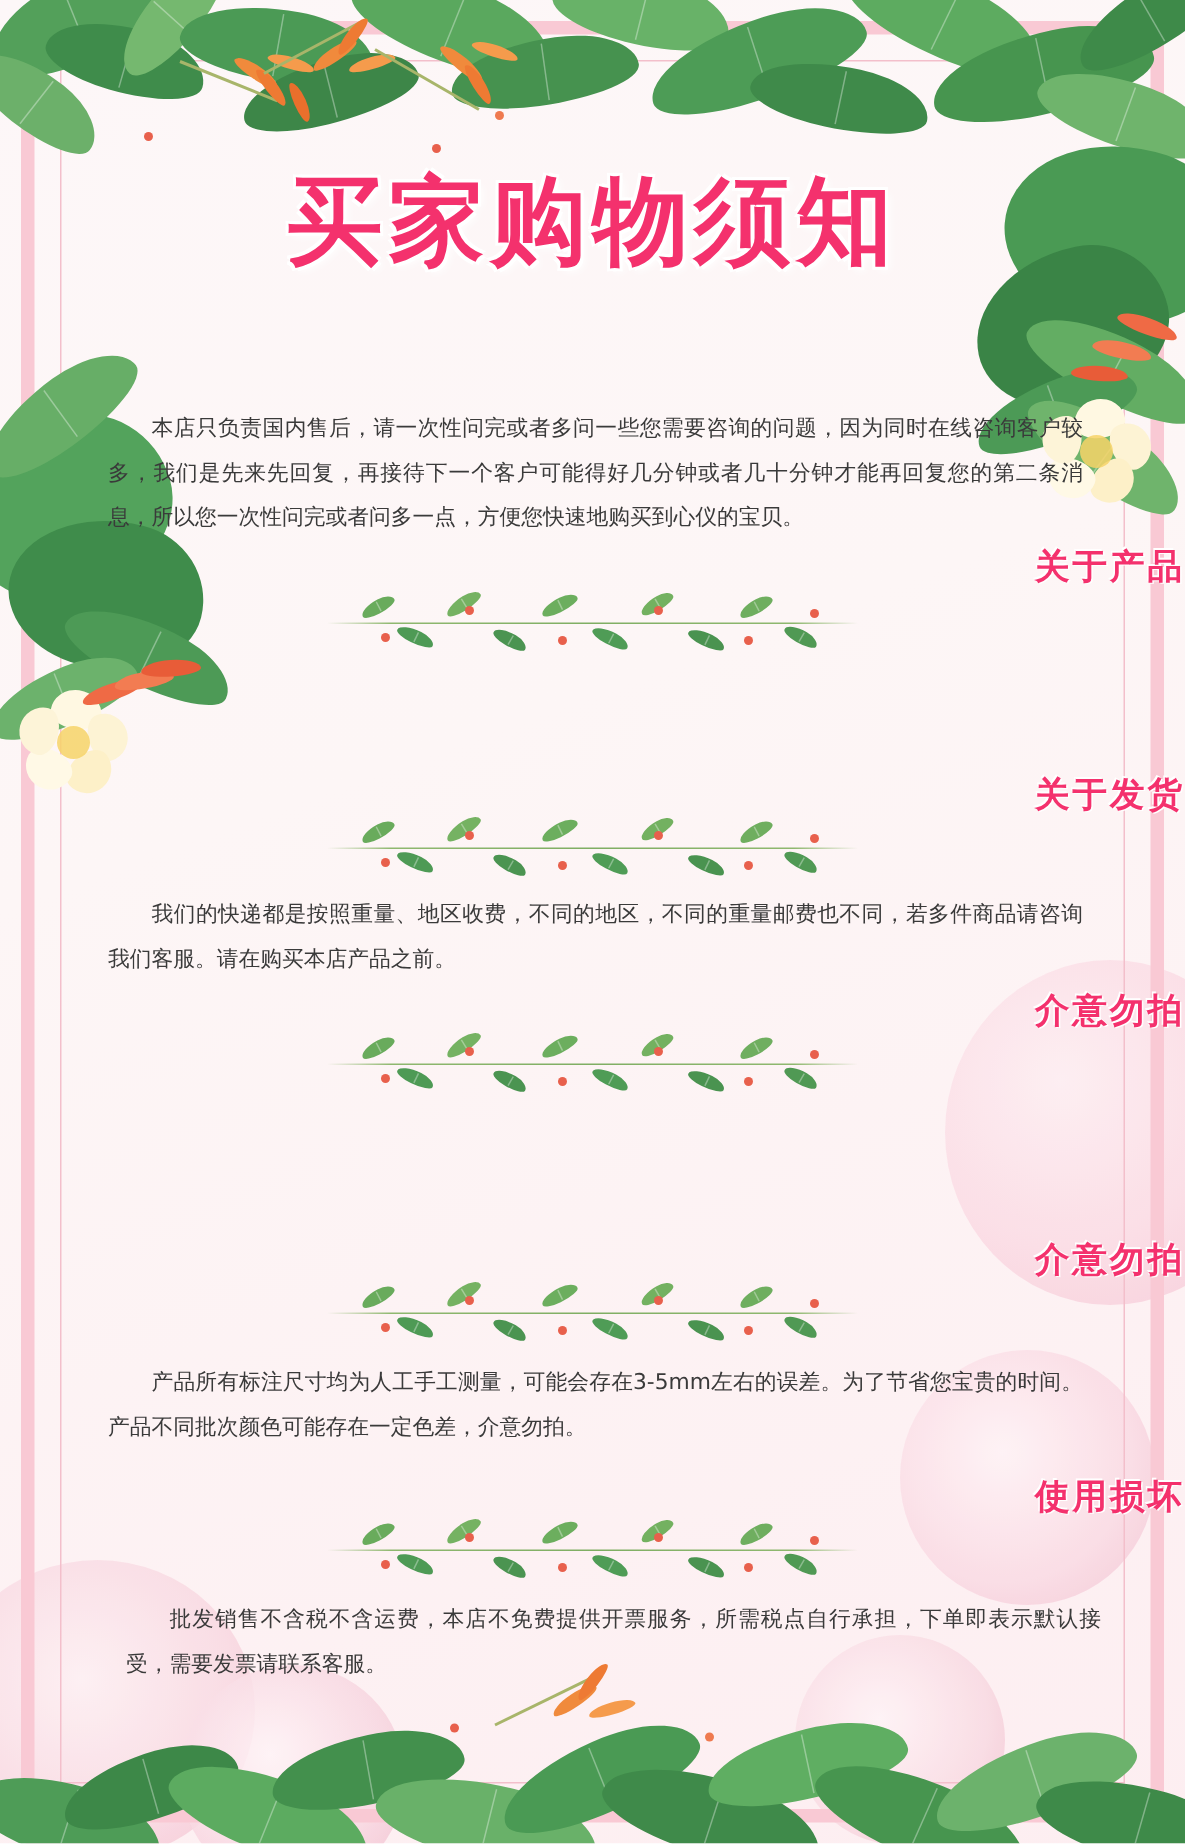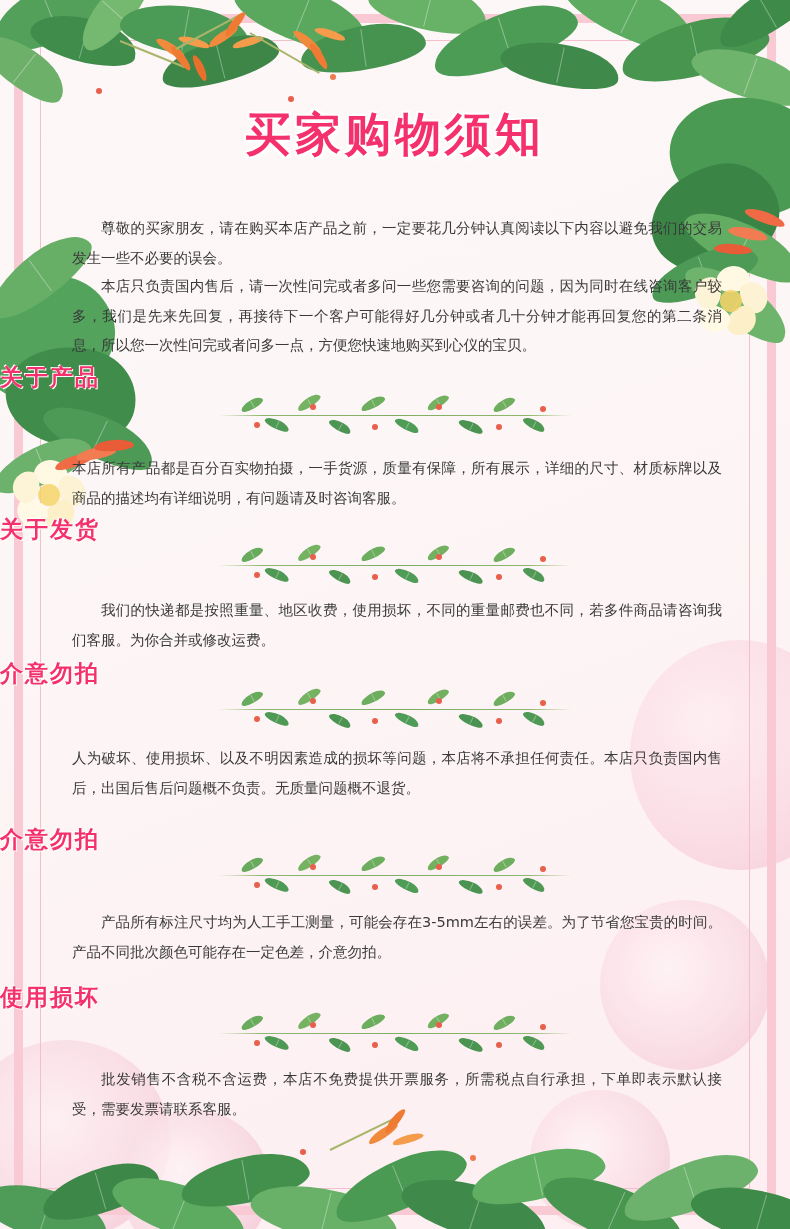--- a/index.html
+++ b/index.html
@@ -96,42 +96,42 @@
     height: 1229px;
     z-index: 40;
   }
   .title {
     position: absolute;
     left: 0;
     top: 104px;
     width: 790px;
     text-align: center;
     font-family: "DejaVu Sans", sans-serif;
-    font-size: 46px;
+    font-size: 64px;
     font-weight: bold;
     letter-spacing: 4px;
     color: #f4316d;
     text-shadow: 2px 2px 0 #ffffff, -2px -2px 0 #ffffff, 2px -2px 0 #ffffff, -2px 2px 0 #ffffff, 3px 3px 6px rgba(255,255,255,.9);
   }
   .para-block {
     position: absolute;
     font-size: 14.5px;
     line-height: 2.05;
     color: #3a3a3a;
     text-align: justify;
     font-family: "DejaVu Sans", sans-serif;
   }
   .indent {
     text-indent: 2em;
   }
   .section-head {
     position: absolute;
     width: 790px;
     left: 0;
-    text-align: left;
+    text-align: right;
     font-family: "DejaVu Sans", sans-serif;
     font-size: 23px;
     font-weight: bold;
     color: #f4316d;
     letter-spacing: 2px;
     text-shadow: 1px 1px 0 #fff, -1px -1px 0 #fff;
   }
   
   .divider {
     position: absolute;
@@ -268,21 +268,20 @@
       <div class="petal" style="left:62px;top:32px;width:32px;height:8px;background:#f59b4c;transform:rotate(-16deg);"></div>
     </div>
     <div class="berry" style="left:300px;bottom:74px;"></div>
     <div class="berry" style="left:470px;bottom:68px;background:#ef7a4f;"></div>
   </div>
 
   <div class="content">
 
     <div class="title">买家购物须知</div>
 
-    <div class="para-block indent" style="left:72px;top:214px;width:650px;">尊敬的买家朋友，请在购买本店产品之前，一定要花几分钟认真阅读以下内容以避免我们的交易发生一些不必要的误会。</div>
 
     <div class="para-block indent" style="left:72px;top:272px;width:650px;">本店只负责国内售后，请一次性问完或者多问一些您需要咨询的问题，因为同时在线咨询客户较多，我们是先来先回复，再接待下一个客户可能得好几分钟或者几十分钟才能再回复您的第二条消息，所以您一次性问完或者问多一点，方便您快速地购买到心仪的宝贝。</div>
 
     <div class="section-head" style="top:362px;">关于产品</div>
     <div class="divider" style="top:392px;">
       <div class="axis"></div>
       <div class="leaf" style="left:30px;top:8px;width:24px;height:9px;background:#69ab5c;transform:rotate(-28deg);"></div>
       <div class="leaf" style="left:54px;top:28px;width:26px;height:9px;background:#4e9a55;transform:rotate(26deg);"></div>
       <div class="leaf" style="left:86px;top:6px;width:26px;height:9px;background:#75b262;transform:rotate(-32deg);"></div>
       <div class="leaf" style="left:118px;top:30px;width:24px;height:9px;background:#4b9451;transform:rotate(30deg);"></div>
@@ -292,21 +291,20 @@
       <div class="leaf" style="left:248px;top:30px;width:26px;height:9px;background:#4a9350;transform:rotate(26deg);"></div>
       <div class="leaf" style="left:282px;top:8px;width:24px;height:9px;background:#6fae5f;transform:rotate(-28deg);"></div>
       <div class="leaf" style="left:312px;top:28px;width:24px;height:9px;background:#509954;transform:rotate(30deg);"></div>
       <div class="berry" style="left:44px;top:30px;"></div>
       <div class="berry" style="left:100px;top:12px;"></div>
       <div class="berry" style="left:162px;top:32px;"></div>
       <div class="berry" style="left:226px;top:12px;"></div>
       <div class="berry" style="left:286px;top:32px;"></div>
       <div class="berry" style="left:330px;top:14px;"></div>
     </div>
-    <div class="para-block" style="left:72px;top:454px;width:650px;">本店所有产品都是百分百实物拍摄，一手货源，质量有保障，所有展示，详细的尺寸、材质标牌以及商品的描述均有详细说明，有问题请及时咨询客服。</div>
 
     <div class="section-head" style="top:514px;">关于发货</div>
     <div class="divider" style="top:542px;">
       <div class="axis"></div>
       <div class="leaf" style="left:30px;top:8px;width:24px;height:9px;background:#69ab5c;transform:rotate(-28deg);"></div>
       <div class="leaf" style="left:54px;top:28px;width:26px;height:9px;background:#4e9a55;transform:rotate(26deg);"></div>
       <div class="leaf" style="left:86px;top:6px;width:26px;height:9px;background:#75b262;transform:rotate(-32deg);"></div>
       <div class="leaf" style="left:118px;top:30px;width:24px;height:9px;background:#4b9451;transform:rotate(30deg);"></div>
       <div class="leaf" style="left:150px;top:7px;width:26px;height:9px;background:#6cae5e;transform:rotate(-26deg);"></div>
       <div class="leaf" style="left:184px;top:29px;width:26px;height:9px;background:#4f9c56;transform:rotate(28deg);"></div>
@@ -314,21 +312,21 @@
       <div class="leaf" style="left:248px;top:30px;width:26px;height:9px;background:#4a9350;transform:rotate(26deg);"></div>
       <div class="leaf" style="left:282px;top:8px;width:24px;height:9px;background:#6fae5f;transform:rotate(-28deg);"></div>
       <div class="leaf" style="left:312px;top:28px;width:24px;height:9px;background:#509954;transform:rotate(30deg);"></div>
       <div class="berry" style="left:44px;top:30px;"></div>
       <div class="berry" style="left:100px;top:12px;"></div>
       <div class="berry" style="left:162px;top:32px;"></div>
       <div class="berry" style="left:226px;top:12px;"></div>
       <div class="berry" style="left:286px;top:32px;"></div>
       <div class="berry" style="left:330px;top:14px;"></div>
     </div>
-    <div class="para-block indent" style="left:72px;top:596px;width:650px;">我们的快递都是按照重量、地区收费，使用损坏，不同的重量邮费也不同，若多件商品请咨询我们客服。为你合并或修改运费。</div>
+    <div class="para-block indent" style="left:72px;top:596px;width:650px;">我们的快递都是按照重量、地区收费，不同的地区，不同的重量邮费也不同，若多件商品请咨询我们客服。请在购买本店产品之前。</div>
 
     <div class="section-head" style="top:658px;">介意勿拍</div>
     <div class="divider" style="top:686px;">
       <div class="axis"></div>
       <div class="leaf" style="left:30px;top:8px;width:24px;height:9px;background:#69ab5c;transform:rotate(-28deg);"></div>
       <div class="leaf" style="left:54px;top:28px;width:26px;height:9px;background:#4e9a55;transform:rotate(26deg);"></div>
       <div class="leaf" style="left:86px;top:6px;width:26px;height:9px;background:#75b262;transform:rotate(-32deg);"></div>
       <div class="leaf" style="left:118px;top:30px;width:24px;height:9px;background:#4b9451;transform:rotate(30deg);"></div>
       <div class="leaf" style="left:150px;top:7px;width:26px;height:9px;background:#6cae5e;transform:rotate(-26deg);"></div>
       <div class="leaf" style="left:184px;top:29px;width:26px;height:9px;background:#4f9c56;transform:rotate(28deg);"></div>
@@ -336,21 +334,20 @@
       <div class="leaf" style="left:248px;top:30px;width:26px;height:9px;background:#4a9350;transform:rotate(26deg);"></div>
       <div class="leaf" style="left:282px;top:8px;width:24px;height:9px;background:#6fae5f;transform:rotate(-28deg);"></div>
       <div class="leaf" style="left:312px;top:28px;width:24px;height:9px;background:#509954;transform:rotate(30deg);"></div>
       <div class="berry" style="left:44px;top:30px;"></div>
       <div class="berry" style="left:100px;top:12px;"></div>
       <div class="berry" style="left:162px;top:32px;"></div>
       <div class="berry" style="left:226px;top:12px;"></div>
       <div class="berry" style="left:286px;top:32px;"></div>
       <div class="berry" style="left:330px;top:14px;"></div>
     </div>
-    <div class="para-block" style="left:72px;top:744px;width:650px;">人为破坏、使用损坏、以及不明因素造成的损坏等问题，本店将不承担任何责任。本店只负责国内售后，出国后售后问题概不负责。无质量问题概不退货。</div>
 
     <div class="section-head" style="top:824px;">介意勿拍</div>
     <div class="divider" style="top:852px;">
       <div class="axis"></div>
       <div class="leaf" style="left:30px;top:8px;width:24px;height:9px;background:#69ab5c;transform:rotate(-28deg);"></div>
       <div class="leaf" style="left:54px;top:28px;width:26px;height:9px;background:#4e9a55;transform:rotate(26deg);"></div>
       <div class="leaf" style="left:86px;top:6px;width:26px;height:9px;background:#75b262;transform:rotate(-32deg);"></div>
       <div class="leaf" style="left:118px;top:30px;width:24px;height:9px;background:#4b9451;transform:rotate(30deg);"></div>
       <div class="leaf" style="left:150px;top:7px;width:26px;height:9px;background:#6cae5e;transform:rotate(-26deg);"></div>
       <div class="leaf" style="left:184px;top:29px;width:26px;height:9px;background:#4f9c56;transform:rotate(28deg);"></div>
@@ -380,16 +377,16 @@
       <div class="leaf" style="left:248px;top:30px;width:26px;height:9px;background:#4a9350;transform:rotate(26deg);"></div>
       <div class="leaf" style="left:282px;top:8px;width:24px;height:9px;background:#6fae5f;transform:rotate(-28deg);"></div>
       <div class="leaf" style="left:312px;top:28px;width:24px;height:9px;background:#509954;transform:rotate(30deg);"></div>
       <div class="berry" style="left:44px;top:30px;"></div>
       <div class="berry" style="left:100px;top:12px;"></div>
       <div class="berry" style="left:162px;top:32px;"></div>
       <div class="berry" style="left:226px;top:12px;"></div>
       <div class="berry" style="left:286px;top:32px;"></div>
       <div class="berry" style="left:330px;top:14px;"></div>
     </div>
-    <div class="para-block indent" style="left:72px;top:1066px;width:650px;font-family:Liberation Mono, monospace;">批发销售不含税不含运费，本店不免费提供开票服务，所需税点自行承担，下单即表示默认接受，需要发票请联系客服。</div>
+    <div class="para-block indent" style="left:84px;top:1066px;width:650px;">批发销售不含税不含运费，本店不免费提供开票服务，所需税点自行承担，下单即表示默认接受，需要发票请联系客服。</div>
 
   </div>
 </div>
 
 </body></html>

